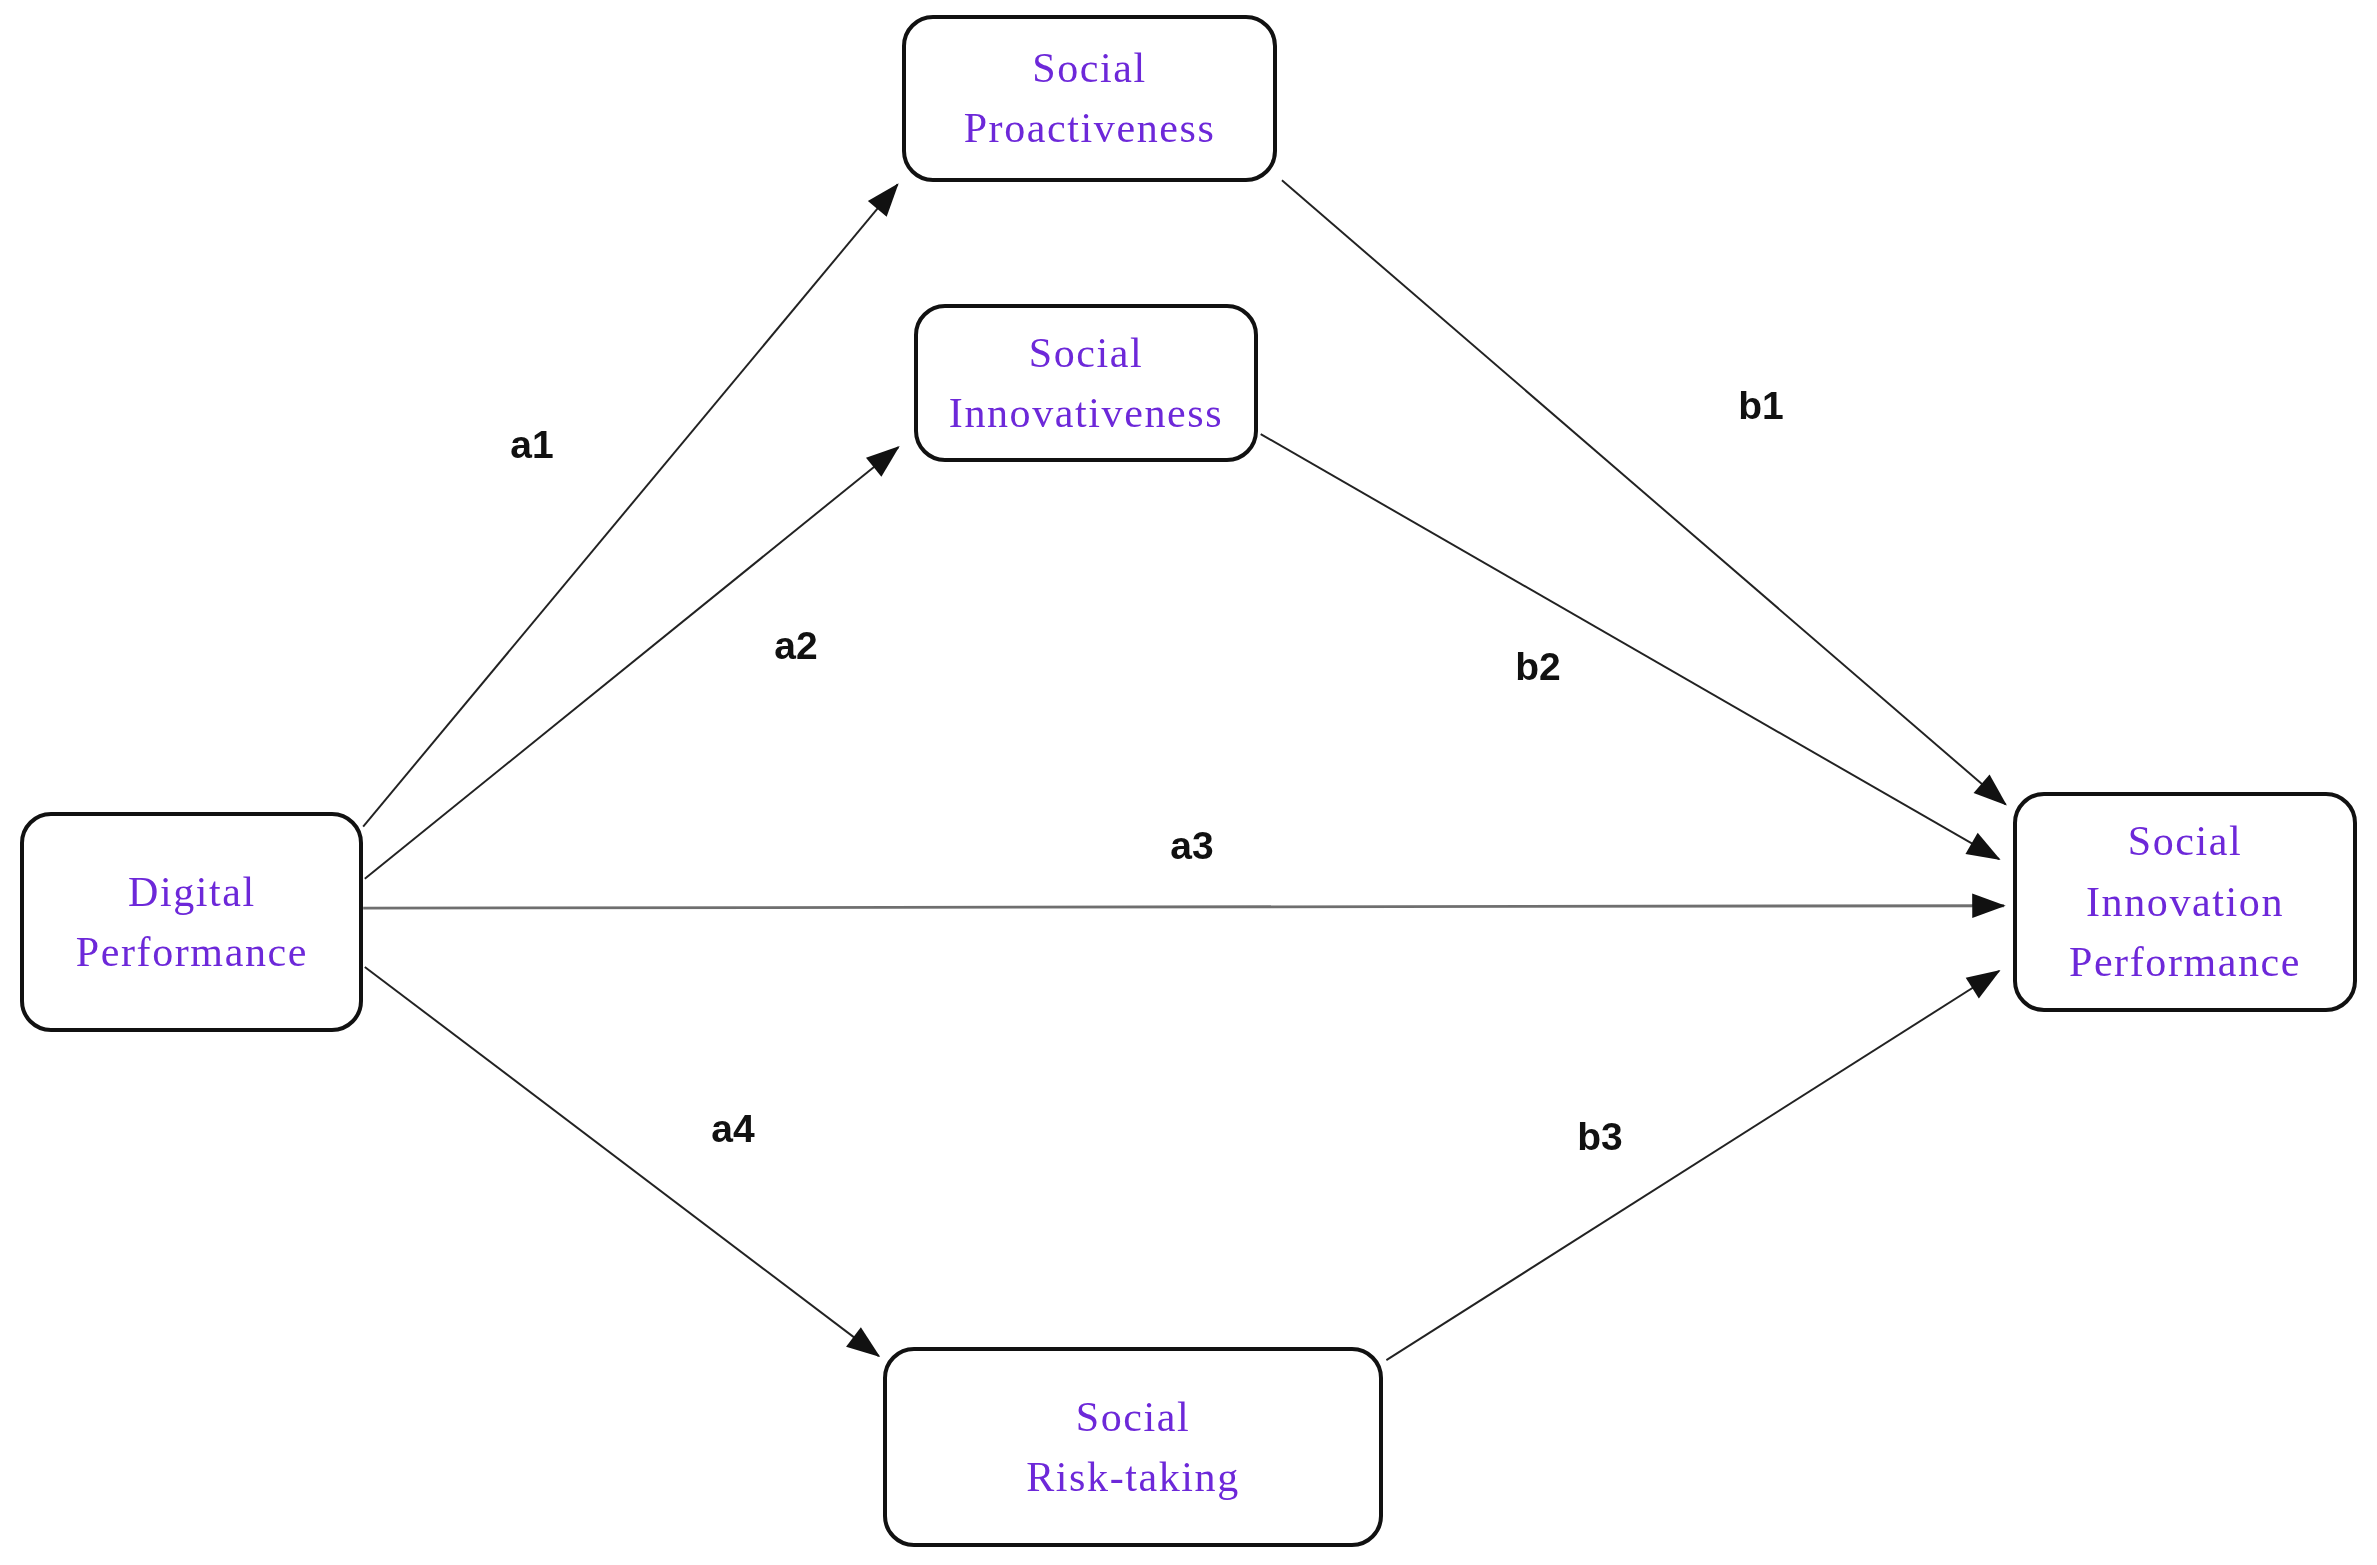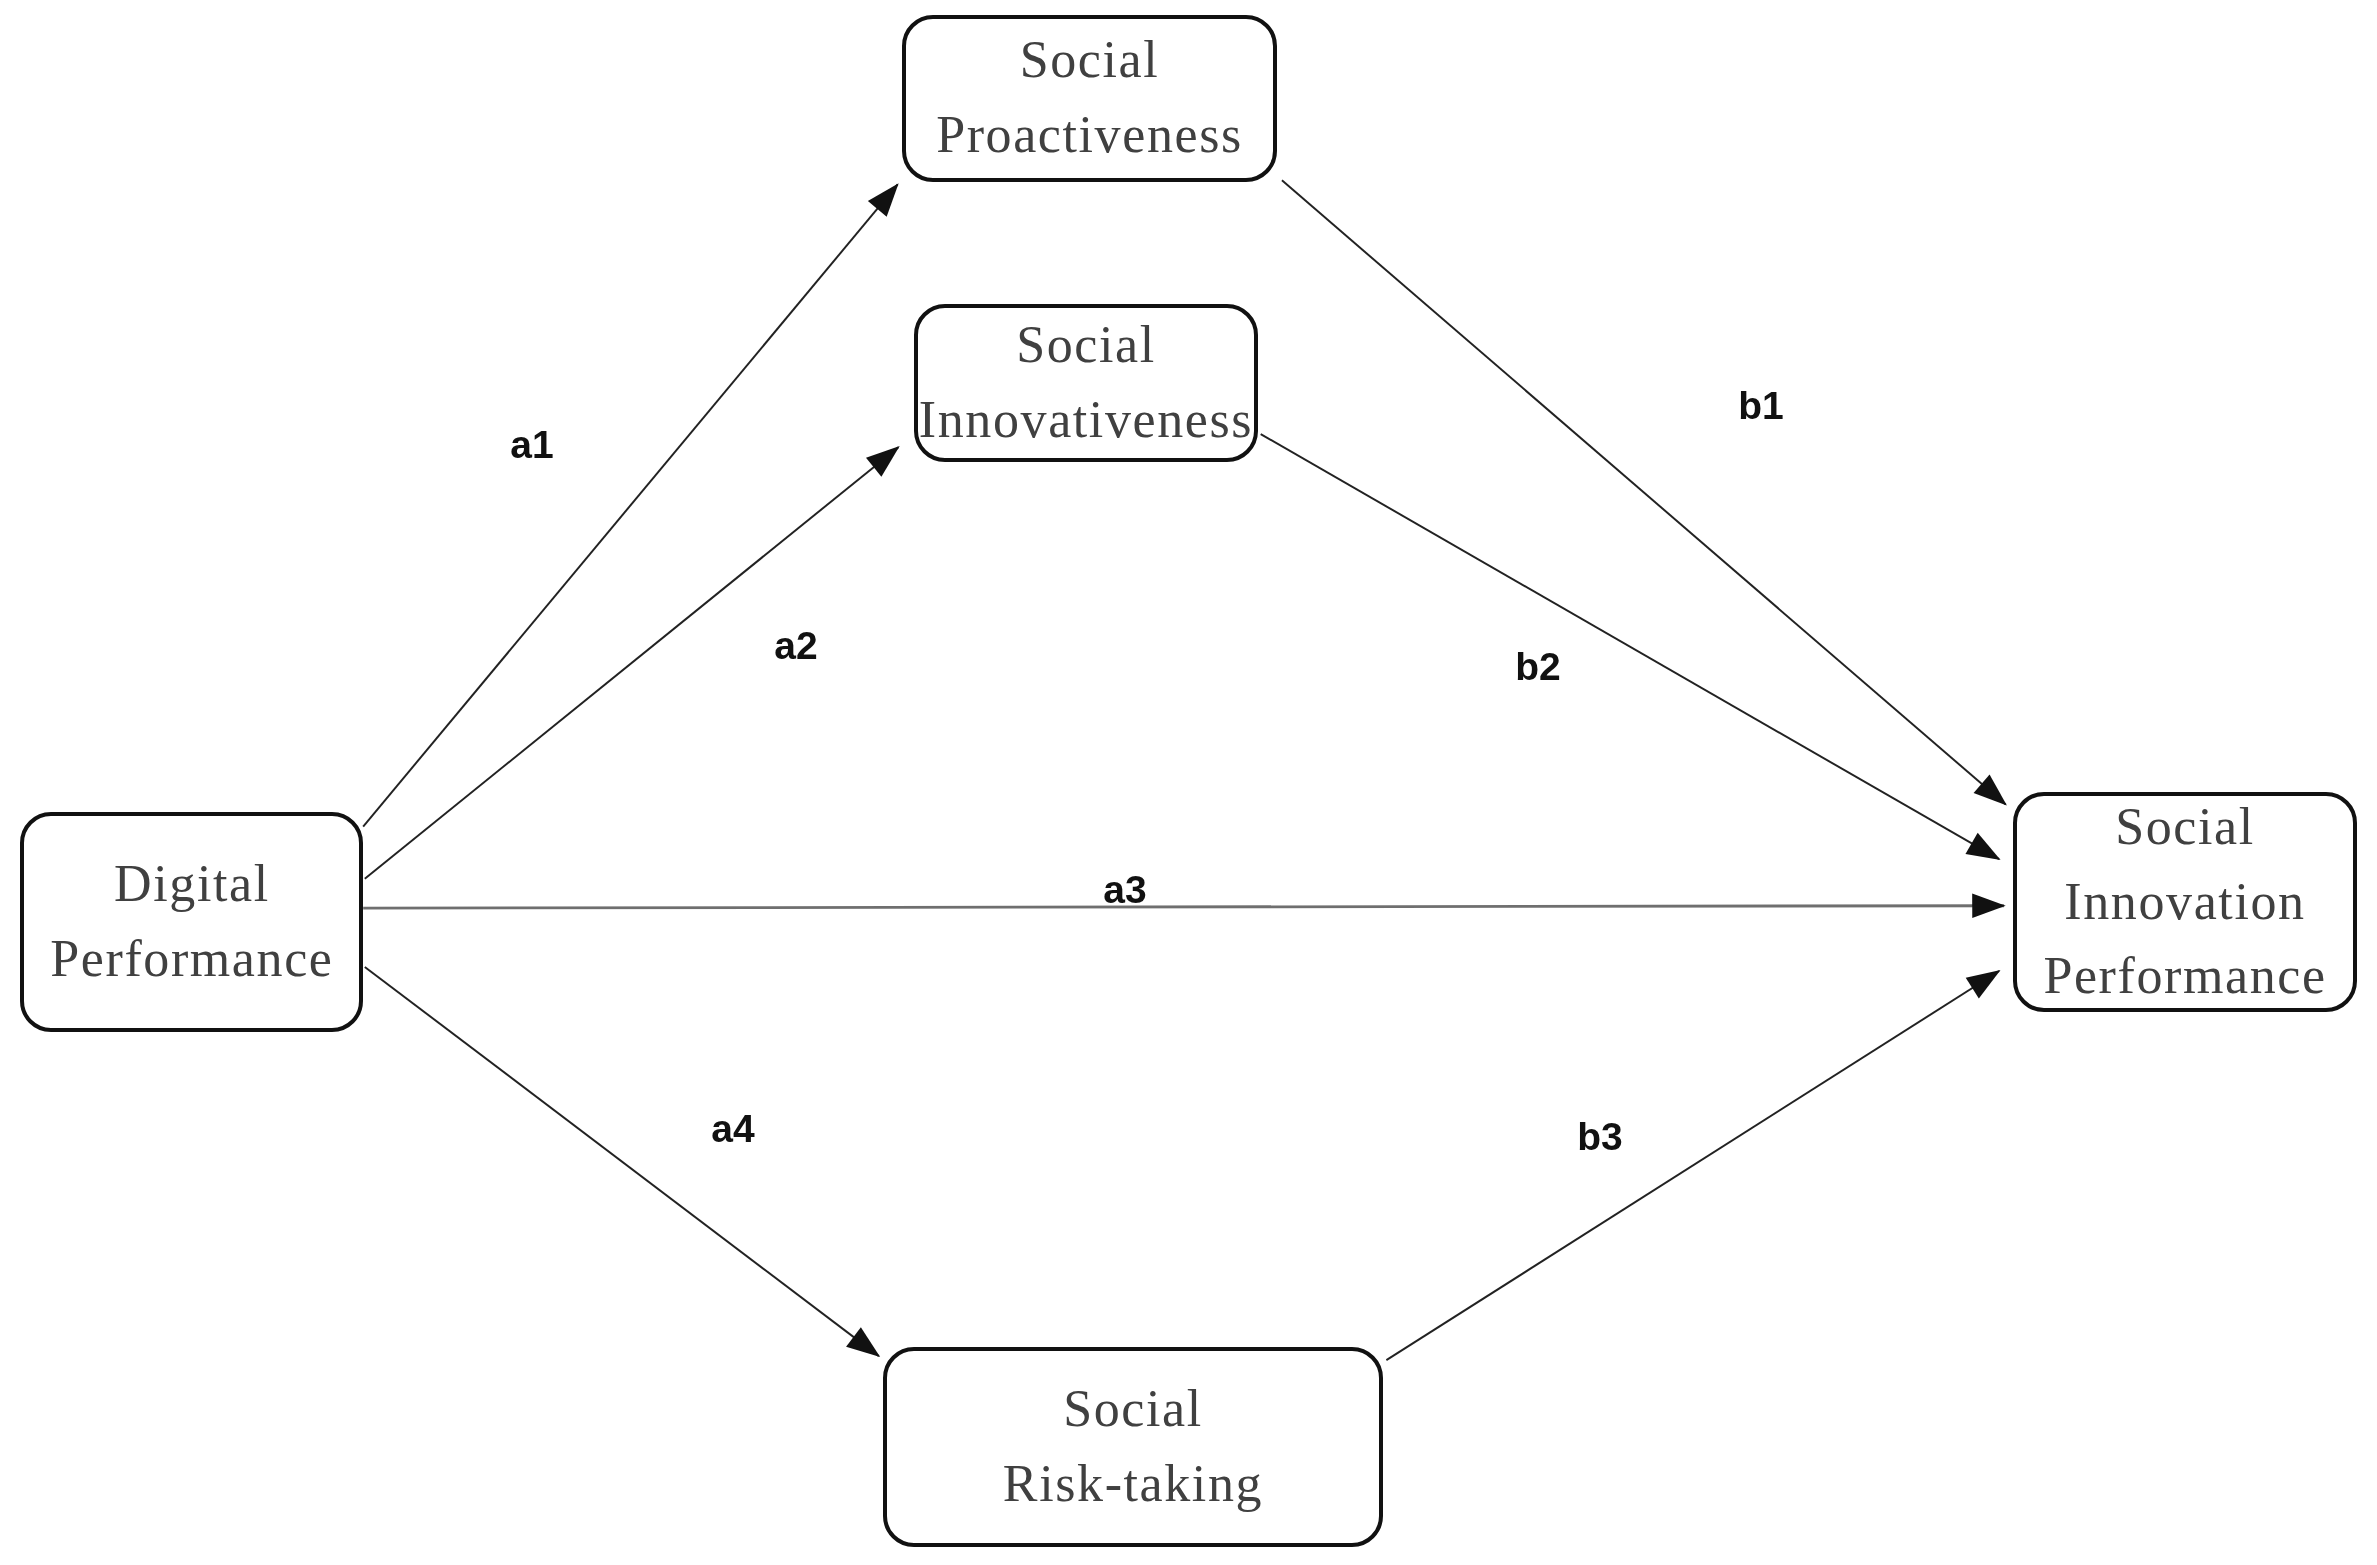--- a/index.html
+++ b/index.html
@@ -21,45 +21,45 @@
     box-sizing: border-box;
     border: 4.1px solid #111111;
     border-radius: 31px;
     background: #ffffff;
     display: flex;
     flex-direction: column;
     align-items: center;
     justify-content: center;
     text-align: center;
     font-family: "Liberation Serif", serif;
-    font-size: 52px;
+    font-size: 42px;
     line-height: 1.44;
     letter-spacing: 1.6px;
-    color: #404040;
+    color: #6d28d9;
   }
   .node span { display: block; white-space: nowrap; }
   .edge-label {
     position: absolute;
     transform: translate(-50%, -50%);
     font-family: "Liberation Sans", sans-serif;
     font-weight: bold;
     font-size: 39px;
     color: #111111;
     white-space: nowrap;
   }
   
   #node-dc  { left: 20.4px;   top: 812px;  width: 343px; height: 220px; }
   #node-sp  { left: 902px; top: 14.7px;   width: 375px; height: 167px; }
   #node-si  { left: 914px; top: 304px;  width: 344px; height: 158px; }
   #node-srt { left: 883px; top: 1347px; width: 500px; height: 200px; }
   #node-sip { left: 2013px; top: 792px;  width: 344px; height: 220px; }
   
   #lbl-a1 { left: 532px;  top: 445px;  }
   #lbl-a2 { left: 787px;  top: 646px; margin-left: 9px;  }
-  #lbl-a3 { left: 1125px; top: 846px; margin-top: 44px; }
+  #lbl-a3 { left: 1192px; top: 846px; }
   #lbl-a4 { left: 733px;  top: 1129px; }
   #lbl-b1 { left: 1761px; top: 406px;  }
   #lbl-b2 { left: 1538px; top: 667px;  }
   #lbl-b3 { left: 1600px; top: 1137px; }
 </style>
 </head>
 <body>
 
 <div class="canvas">
 

